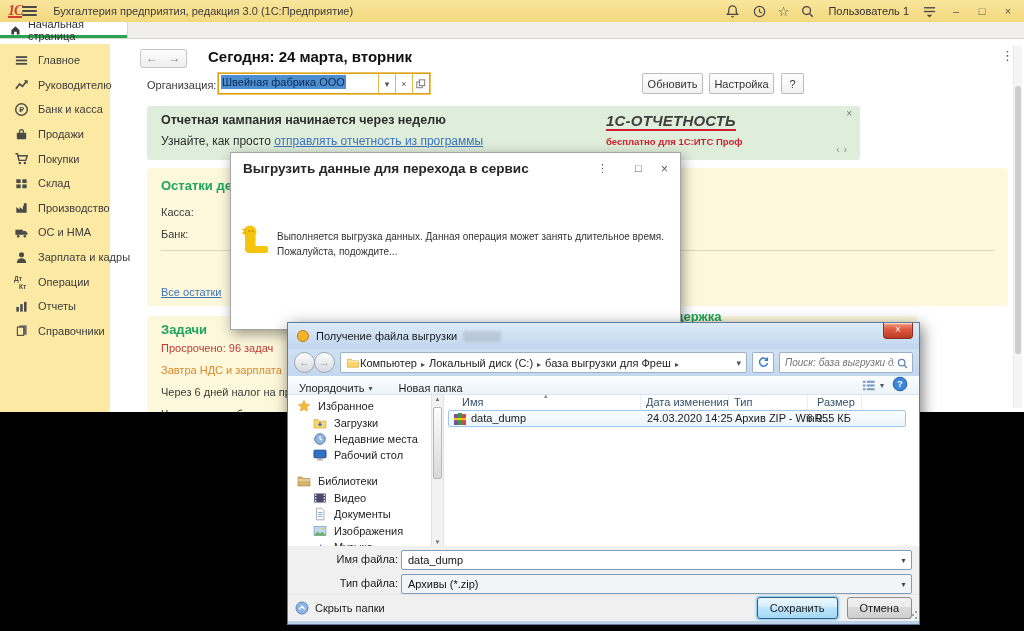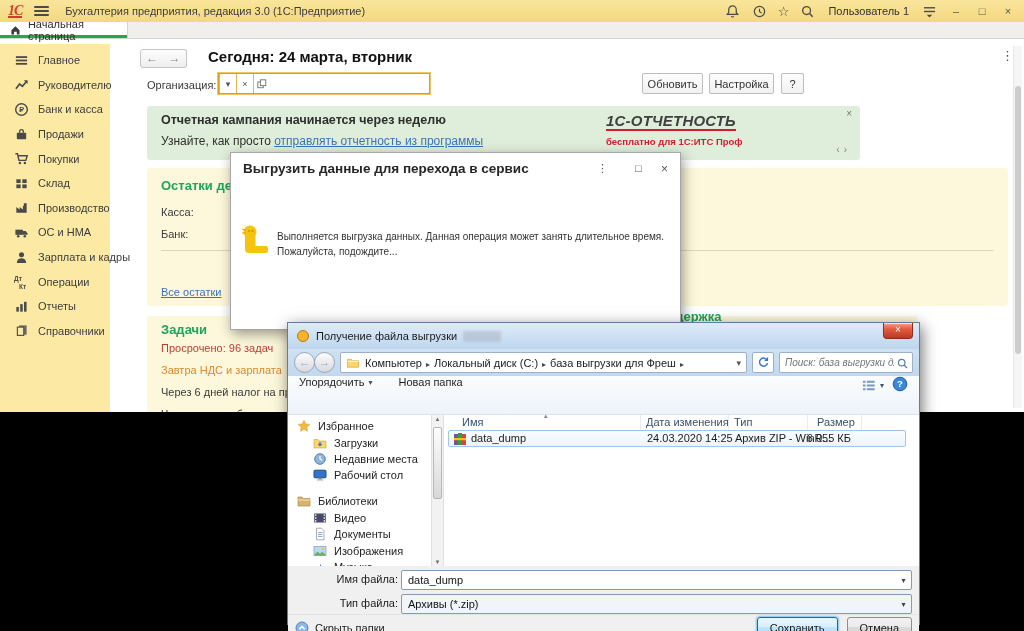--- a/index.html
+++ b/index.html
@@ -3,21 +3,21 @@
 <meta charset="utf-8">
 <style>
   *{margin:0;padding:0;box-sizing:border-box}
   html,body{width:1024px;height:631px}
   body{position:relative;background:#000;font-family:"Liberation Sans","DejaVu Sans",sans-serif;overflow:hidden;-webkit-font-smoothing:antialiased}
   .nw{white-space:nowrap}
 
   
   #app{position:absolute;left:0;top:0;width:1024px;height:412px;background:#fff;overflow:hidden}
   .titlebar{height:22px;background:linear-gradient(#f9e59c,#f3d87e);display:flex;align-items:center;padding:0 8px;position:relative}
-  .logo1c{color:#d43d2a;font-weight:bold;font-style:italic;font-size:14px;line-height:11px;font-family:"Liberation Serif","DejaVu Serif",serif;border-bottom:2px solid #d43d2a;letter-spacing:-1px;margin-right:12px}
+  .logo1c{color:#d43d2a;font-weight:bold;font-style:italic;font-size:14px;line-height:11px;font-family:"Liberation Serif","DejaVu Serif",serif;border-bottom:2px solid #d43d2a;letter-spacing:-1px;margin-right:0}
   .burger{width:15px;display:flex;flex-direction:column;gap:2px;margin-right:16px;cursor:pointer}
   .burger i{height:2px;background:#4a4a4a;border-radius:1px}
   .wtitle{font-size:11px;color:#3c3c3c}
   .tb-right{margin-left:auto;display:flex;align-items:center;gap:10px}
   .tb-ic{width:17px;height:17px;display:flex;align-items:center;justify-content:center}
   .glyph{font-size:13px;color:#4a4a4a;line-height:1}
   .user{font-size:11px;color:#333;margin:0 2px}
   .winctl{font-size:11px;color:#555;width:16px;text-align:center;cursor:pointer}
 
   .tabbar{height:17px;background:#f1efeb;border-bottom:1px solid #d7d3cd;display:flex}
@@ -71,29 +71,29 @@
 
   
   #save-dialog{position:absolute;left:287px;top:322px;width:633px;height:303px;background:#bcd2e8;border:1px solid #5f7da0;box-shadow:2px 4px 14px rgba(0,0,0,.55);z-index:10}
   .sd-titlebar{height:26px;background:linear-gradient(#ddebf9,#bfd6ee);display:flex;align-items:center;padding:0 8px;gap:6px;position:relative}
   .sd-title{font-size:11px;color:#1b1b1b}
   .redact{width:38px;height:11px;background:#a9b4c4;opacity:.55;filter:blur(1.5px);border-radius:2px}
   .sd-close{position:absolute;top:0;right:6px;width:30px;height:16px;background:linear-gradient(#f3a287,#e25b41 40%,#b83a22);border:1px solid #8f2b1a;border-top:none;border-radius:0 0 4px 4px;color:#fff;font-size:10px;text-align:center;line-height:13px;box-shadow:inset 0 1px 1px rgba(255,255,255,.7);cursor:pointer}
   .sd-address{height:27px;background:linear-gradient(#cfe1f3,#c3d8ee);display:flex;align-items:center;padding:0 6px;gap:5px}
   .nav-circle{width:21px;height:21px;border-radius:50%;background:linear-gradient(#fdfdfd,#d5d9de);border:1px solid #9aa7b4;color:#98a5b2;font-size:11px;line-height:18px;text-align:center;flex:none}
   .nav-circle.fwd{margin-left:-6px}
-  .crumb-bar{width:410px;height:21px;background:#fff;border:1px solid #9cb1c8;border-radius:2px;display:flex;align-items:center;padding:0 5px;font-size:11px;color:#222;gap:5px;overflow:hidden}
+  .crumb-bar{width:410px;height:21px;background:#fff;border:1px solid #9cb1c8;border-radius:2px;display:flex;align-items:center;padding:0 5px;font-size:11px;color:#222;overflow:hidden}
   .crumb{cursor:pointer;white-space:nowrap}
   .crumb-sep{color:#444;font-size:8px}
   .crumb-caret{margin-left:auto;color:#555;font-size:9px;cursor:pointer}
   .refresh-btn{width:22px;height:21px;background:#fff;border:1px solid #9cb1c8;border-radius:2px;display:flex;align-items:center;justify-content:center;cursor:pointer;flex:none}
   .search-box{width:134px;height:21px;background:#fff;border:1px solid #9cb1c8;border-radius:2px;position:relative;flex:none}
   .search-box input{position:absolute;inset:0;border:none;outline:none;font-style:italic;font-size:10px;color:#667;padding:0 18px 0 5px;font-family:inherit;background:transparent}
   .search-ic{position:absolute;right:3px;top:3px}
-  .sd-toolbar{height:39px;background:linear-gradient(#fbfdfe,#edf3fa);border-bottom:1px solid #d9e4f0;display:flex;align-items:flex-start;padding:0 11px;font-size:11px;color:#1e1e1e}
+  .sd-toolbar{height:19px;background:linear-gradient(#fbfdfe,#edf3fa);border-bottom:1px solid #d9e4f0;display:flex;align-items:flex-end;padding:0 11px;font-size:11px;color:#1e1e1e}
   .tbar-item{display:flex;align-items:center;gap:4px;margin-right:26px;cursor:pointer}
   .tbar-caret{font-size:8px;color:#456}
   .tbar-right{margin-left:auto;display:flex;align-items:center;gap:8px}
   .sd-body{position:relative;height:151px;background:#fff}
   .tree-item{position:absolute;display:flex;align-items:center;gap:6px;font-size:11px;color:#222;height:15px;cursor:pointer;white-space:nowrap}
   #tree-scroll{position:absolute;left:143px;top:0;width:13px;height:100%;background:#f2f2f2;border-left:1px solid #e1e1e1;border-right:1px solid #e1e1e1}
   #tree-scroll .arr{position:absolute;left:0;width:11px;text-align:center;font-size:6px;color:#6a6a6a}
   #tree-scroll .thumb{position:absolute;left:1px;top:12px;width:9px;height:72px;background:linear-gradient(#fdfdfd,#d8d8d8);border:1px solid #b7b7b7;border-radius:2px}
   #flist{position:absolute;left:156px;top:0;right:0;height:100%}
   .fl-h{position:absolute;top:1px;font-size:11px;color:#33516d;cursor:pointer}
@@ -299,20 +299,21 @@
       </div>
     </aside>
 
   <div class="navbtn" id="nav-back">←</div>
   <div class="navbtn" id="nav-fwd">→</div>
   <div id="today">Сегодня: 24 марта, вторник</div>
   <div id="main-kebab">⋮</div>
 
   <div id="org-label">Организация:</div>
   <div id="org-field">
+    <span class="org-text nw"><span>Швейная фабрика ООО</span></span>
     <span class="org-btn">▾</span>
     <span class="org-btn">×</span>
     <span class="org-btn">
         <svg width="10" height="10" viewBox="0 0 12 12">
           <rect x="1" y="3.5" width="6.5" height="7" fill="none" stroke="#666"></rect>
           <rect x="4" y="1" width="6.5" height="7" fill="#fff" stroke="#666"></rect>
         </svg>
       </span>
   </div>
   <button class="btn1c" style="left:642px;top:73px;width:61px">Обновить</button>

